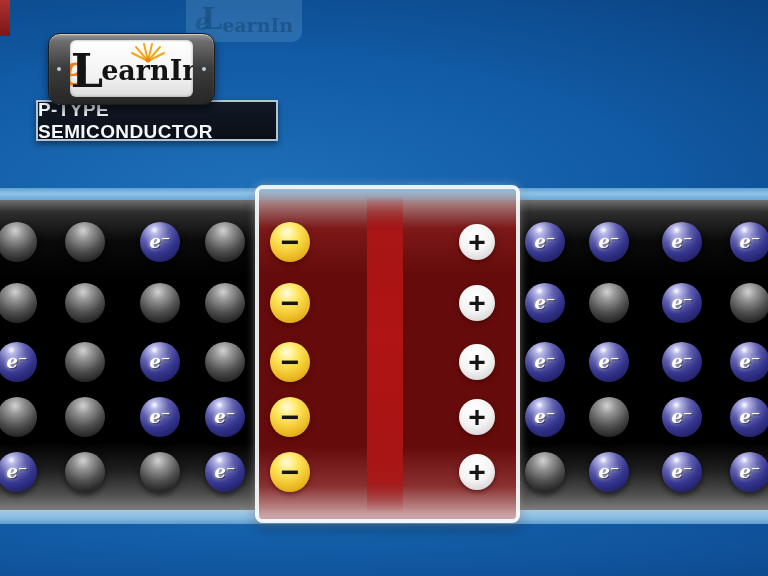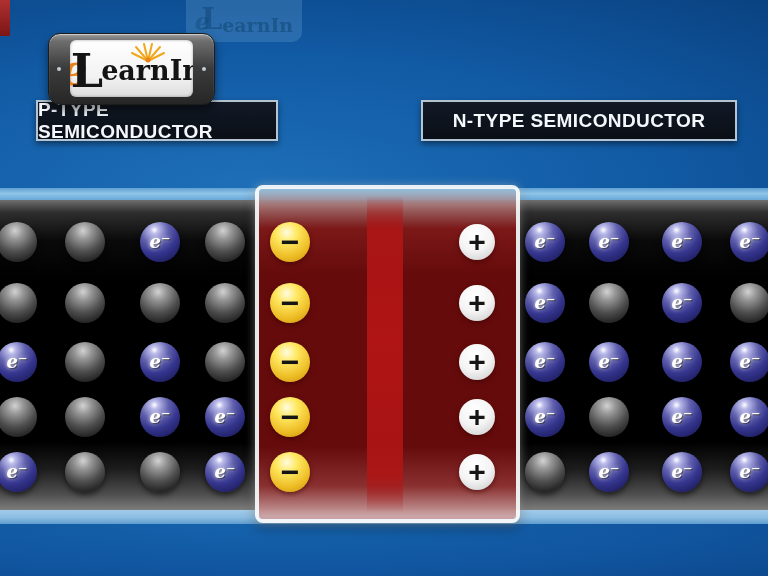--- a/index.html
+++ b/index.html
@@ -276,23 +276,20 @@
         <div class="ion negative" style="left: 11px; top: 208px;">−</div>
         <div class="ion positive" style="left: 200px; top: 210px;">+</div>
         <div class="ion negative" style="left: 11px; top: 263px;">−</div>
         <div class="ion positive" style="left: 200px; top: 265px;">+</div>
       </div>
   </div>
 
 
   <div class="region-label label-p">
     <span>P-TYPE SEMICONDUCTOR</span>
-  </div>
-  <div class="region-label label-n">
-    <span>N-TYPE SEMICONDUCTOR</span>
   </div>
 
   <div class="logo">
     <div class="logo-dot left"></div>
     <div class="logo-dot right"></div>
     <div class="logo-screen">
       <span class="logo-e">e</span>
       <span class="logo-L">L</span>
       <span class="logo-text logo-rest">earnIn</span>
       <span class="sunburst">

